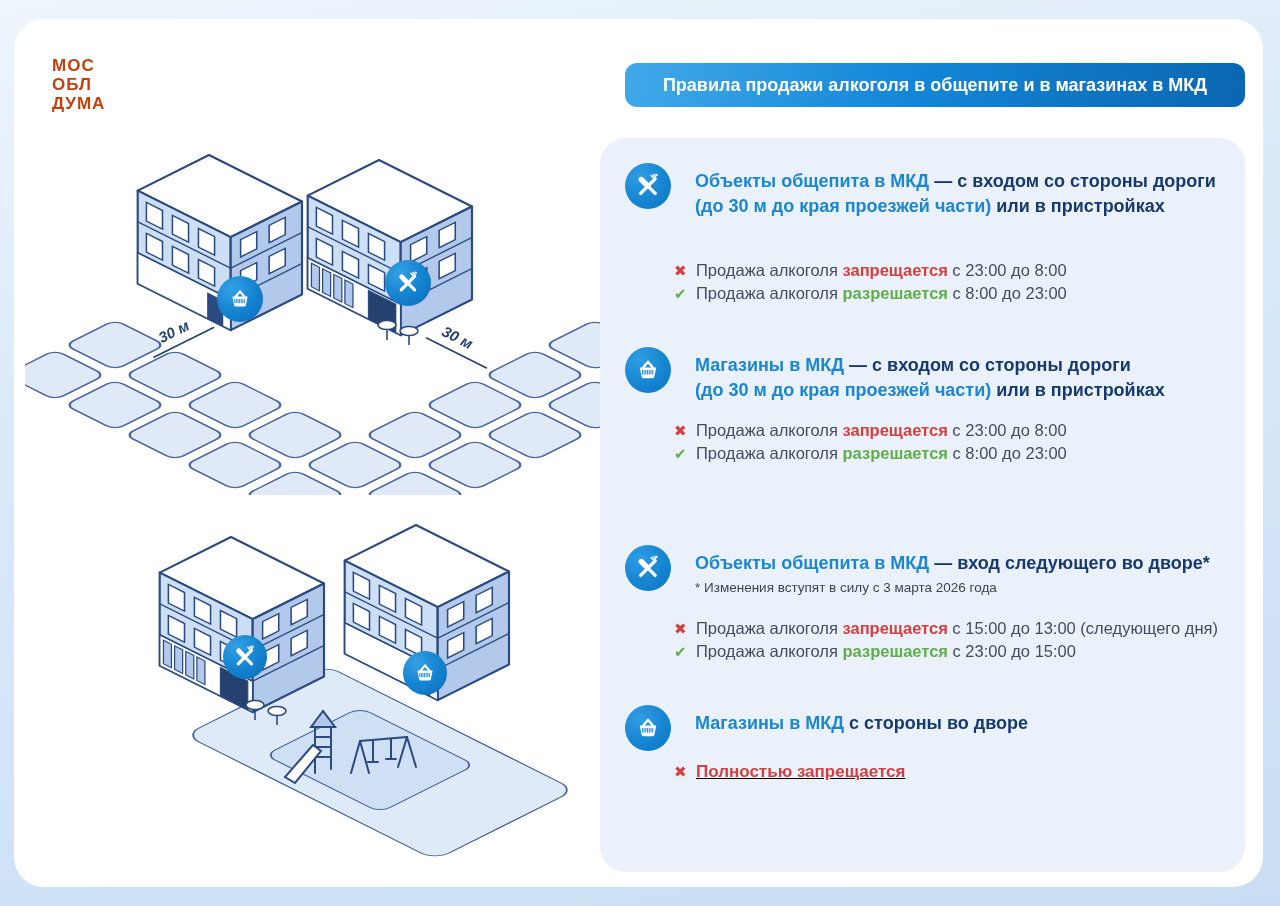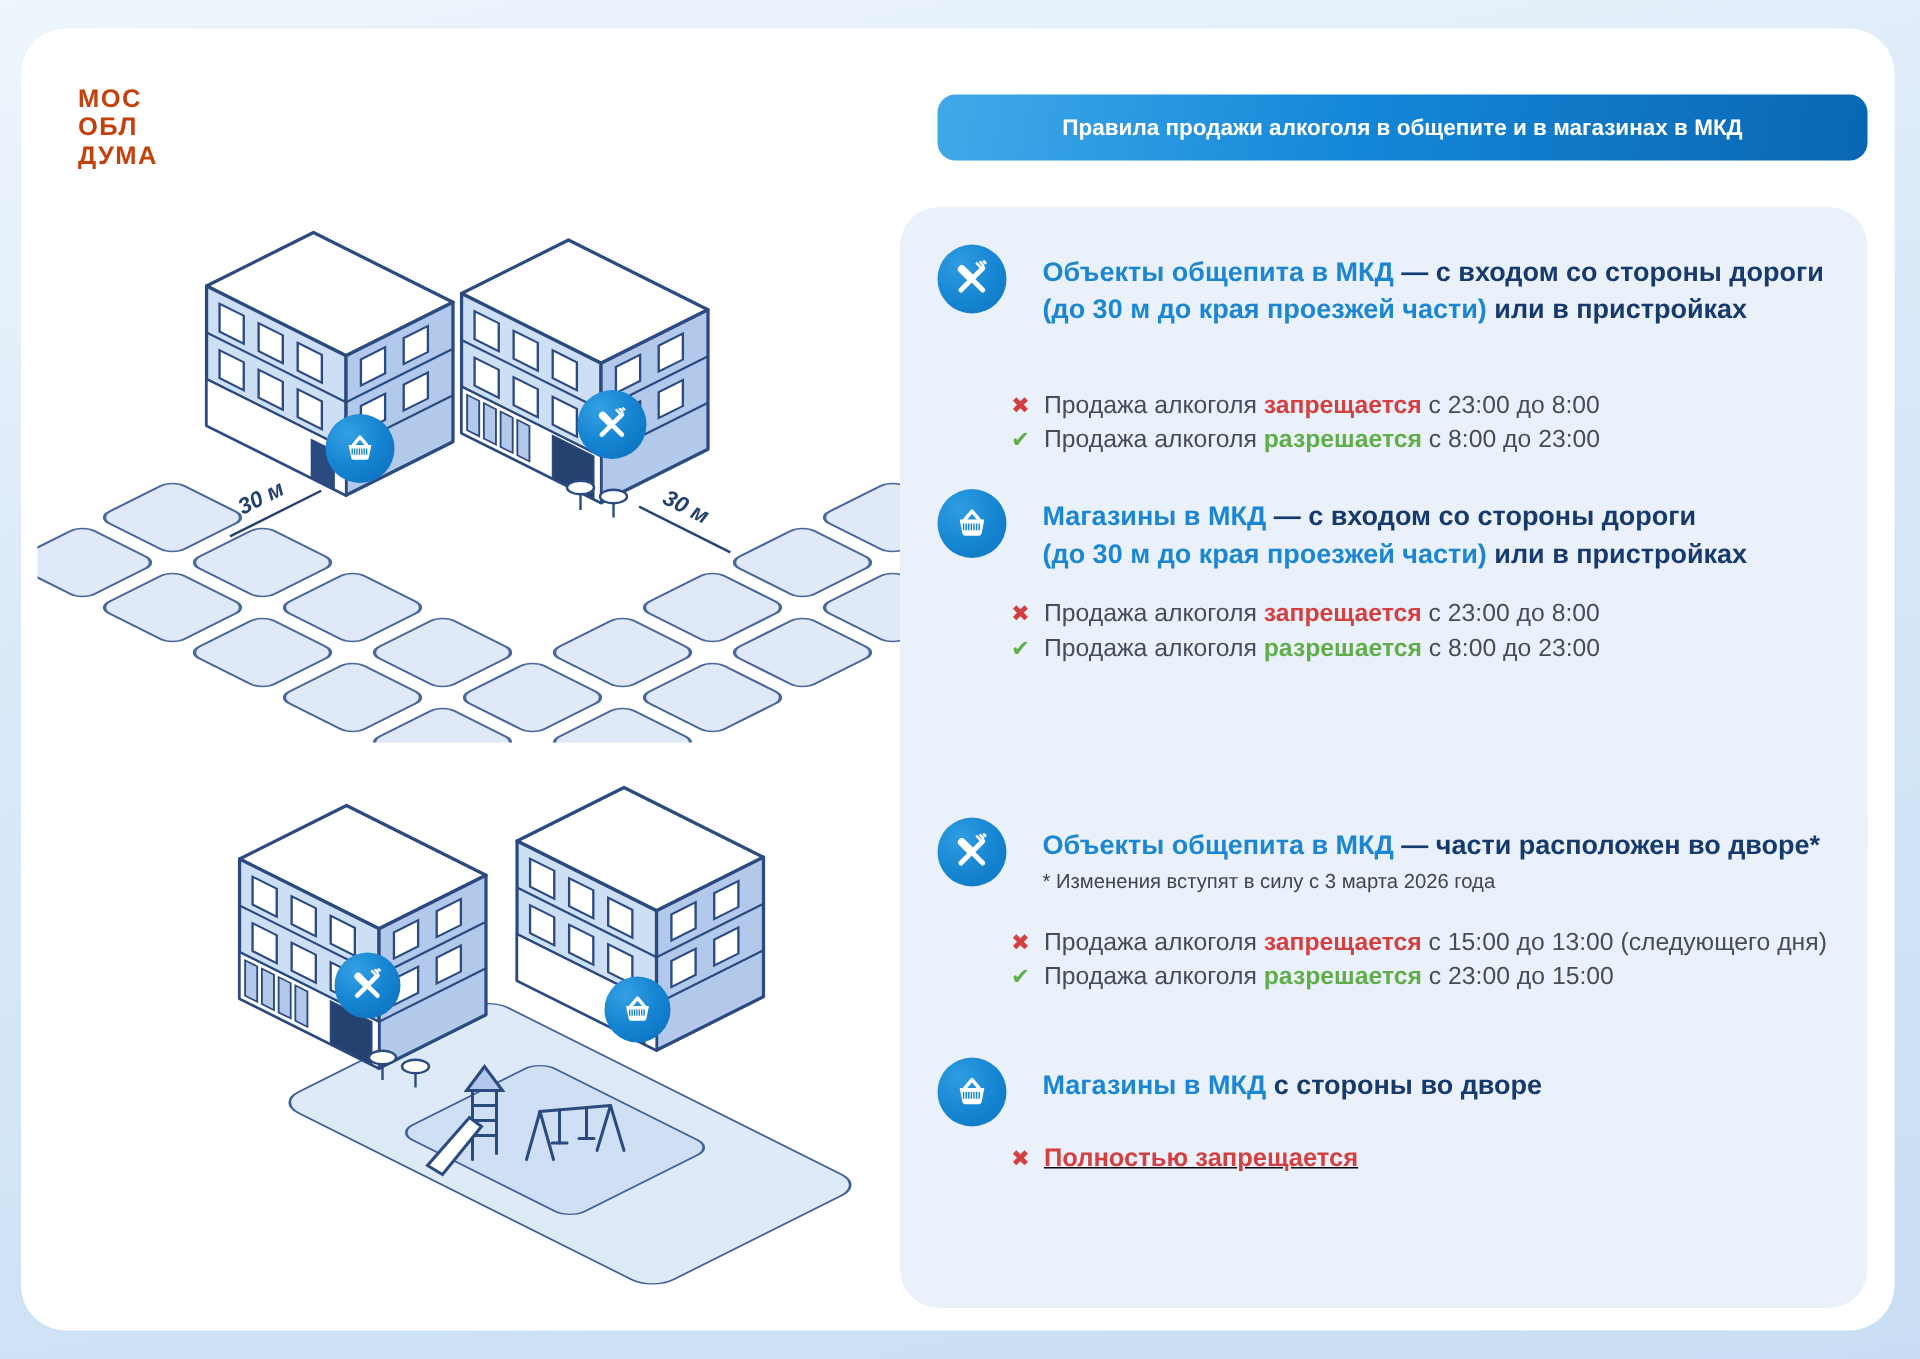--- a/index.html
+++ b/index.html
@@ -16,21 +16,21 @@
   .logo{
     position:absolute;left:52px;top:56px;
     font-size:17px;font-weight:800;line-height:19px;letter-spacing:1px;
     color:#c2410c;
   }
   
   .banner{
     position:absolute;left:625px;top:63px;width:620px;height:44px;border-radius:12px;
     background:linear-gradient(100deg,#41a9e9 0%,#1487d8 45%,#0a66b2 100%);
     display:flex;align-items:center;justify-content:center;
-    color:#ffffff;font-weight:700;font-size:15px;white-space:nowrap;
+    color:#ffffff;font-weight:700;font-size:18px;white-space:nowrap;
   }
   
   .panel{
     position:absolute;left:600px;width:645px;background:#eaf1fa;border-radius:26px;
   }
   .panel1{top:138px;height:456px;}
   .panel2{top:516px;height:356px;}
   .block{position:absolute;left:0;right:0;}
   .badge{
     position:absolute;left:25px;top:0;width:46px;height:46px;border-radius:50%;
@@ -277,21 +277,21 @@
     <div class="btext">
       <div class="h"><span class="hb">Объекты общепита в МКД</span><span class="hn"> — с входом со стороны дороги</span></div>
       <div class="h"><span class="hb">(до 30 м до края проезжей части)</span><span class="hn"> или в пристройках</span></div>
       <div class="rules mt1">
         <div class="rule"><span class="mark red">✖</span><span class="pre">Продажа алкоголя </span><span class="verb red">запрещается</span><span class="post"> с 23:00 до 8:00</span></div>
         <div class="rule"><span class="mark green">✔</span><span class="pre">Продажа алкоголя </span><span class="verb green">разрешается</span><span class="post"> с 8:00 до 23:00</span></div>
       </div>
     </div>
   </div>
 
-  <div class="block" style="top:188px">
+  <div class="block" style="top:209px">
     <span class="badge">
       <svg viewBox="0 0 24 24">
           <use href="#sym-basket"></use>
         </svg>
     </span>
     <div class="btext">
       <div class="h"><span class="hb">Магазины в МКД</span><span class="hn"> — с входом со стороны дороги</span></div>
       <div class="h"><span class="hb">(до 30 м до края проезжей части)</span><span class="hn"> или в пристройках</span></div>
       <div class="rules mt2">
         <div class="rule"><span class="mark red">✖</span><span class="pre">Продажа алкоголя </span><span class="verb red">запрещается</span><span class="post"> с 23:00 до 8:00</span></div>
@@ -304,21 +304,21 @@
 
 <div class="panel panel2">
 
   <div class="block" style="top:29px">
     <span class="badge">
       <svg viewBox="0 0 24 24">
           <use href="#sym-dining"></use>
         </svg>
     </span>
     <div class="btext">
-      <div class="h"><span class="hb">Объекты общепита в МКД</span><span class="hn"> — части расположен во дворе*</span></div>
+      <div class="h"><span class="hb">Объекты общепита в МКД</span><span class="hn"> — вход следующего во дворе*</span></div>
       <div class="foot">* Изменения вступят в силу с 3 марта 2026 года</div>
       <div class="rules mt3">
         <div class="rule"><span class="mark red">✖</span><span class="pre">Продажа алкоголя </span><span class="verb red">запрещается</span><span class="post"> с 15:00 до 13:00 (следующего дня)</span></div>
         <div class="rule"><span class="mark green">✔</span><span class="pre">Продажа алкоголя </span><span class="verb green">разрешается</span><span class="post"> с 23:00 до 15:00</span></div>
       </div>
     </div>
   </div>
 
   <div class="block" style="top:189px">
     <span class="badge">

